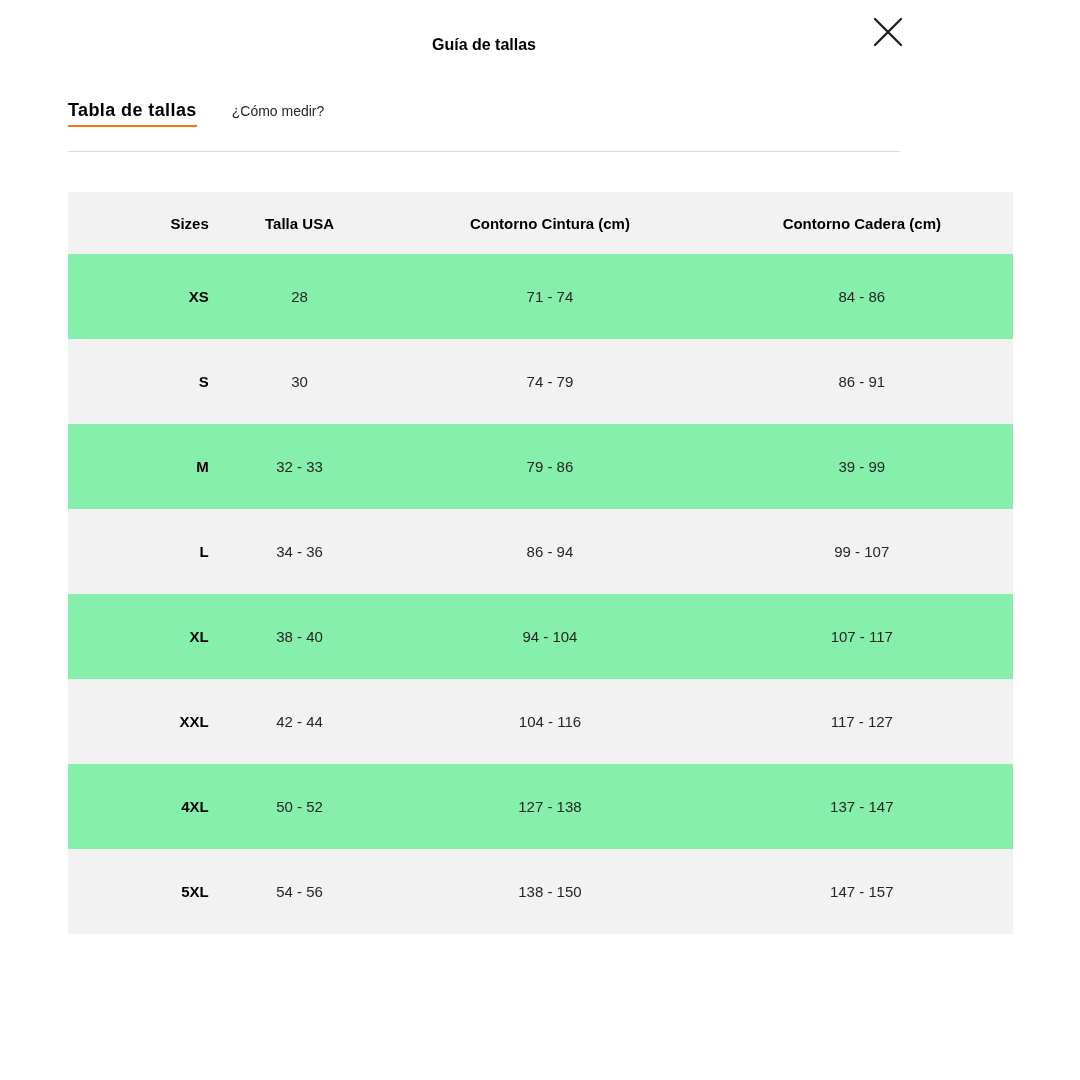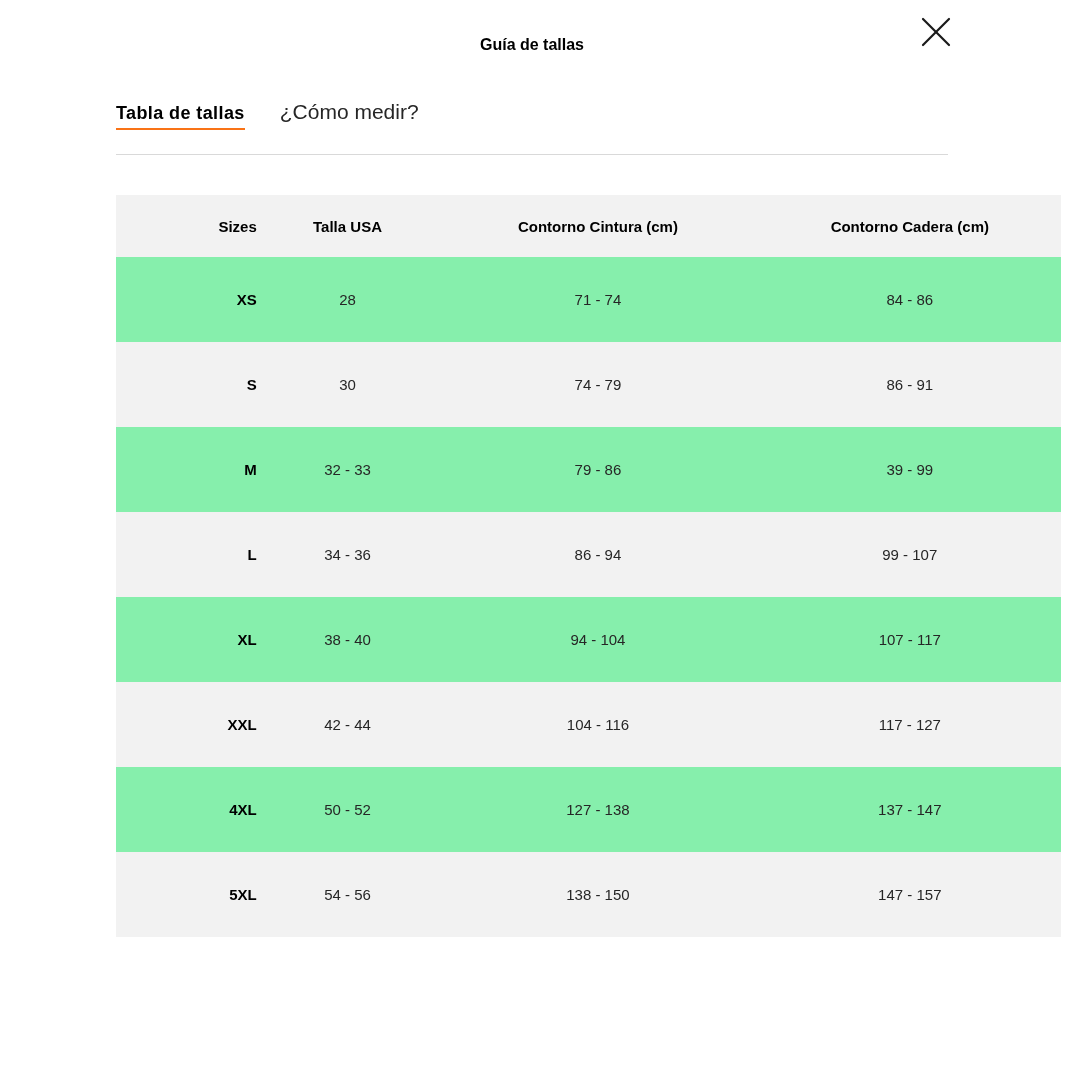--- a/index.html
+++ b/index.html
@@ -8,37 +8,37 @@
     --text:#000000;
     --text2:#262626;
   }
   *{box-sizing:border-box;}
   html,body{margin:0;padding:0;}
   body{
     width:1080px;height:1080px;background:#ffffff;
     font-family:"Liberation Sans",sans-serif;color:var(--text);
     overflow:hidden;
   }
-  .modal{position:relative;width:968px;height:1080px;margin-left:48px;}
+  .modal{position:relative;width:968px;height:1080px;}
 
   .modal-title{
     margin:0;padding-top:36px;
     text-align:center;font-size:16px;font-weight:bold;color:var(--text);
   }
   .close-btn{
     position:absolute;top:13px;right:61px;
     width:38px;height:38px;padding:4px;
     background:none;border:none;cursor:pointer;line-height:0;
   }
 
   .tabs{
     margin:46px 68px 0 68px;
     display:flex;align-items:baseline;gap:35px;
   }
-  .tab{font-size:21px;color:var(--text2);cursor:pointer;}
+  .tab{font-size:14px;color:var(--text2);cursor:pointer;}
   .tab.active{
     font-size:18px;font-weight:bold;color:var(--text);
     letter-spacing:0.4px;
     padding-bottom:4px;border-bottom:2px solid #f97316;
   }
 
   .divider{
     border:none;border-top:1px solid var(--divider);
     margin:24px 68px 0 68px;
   }

